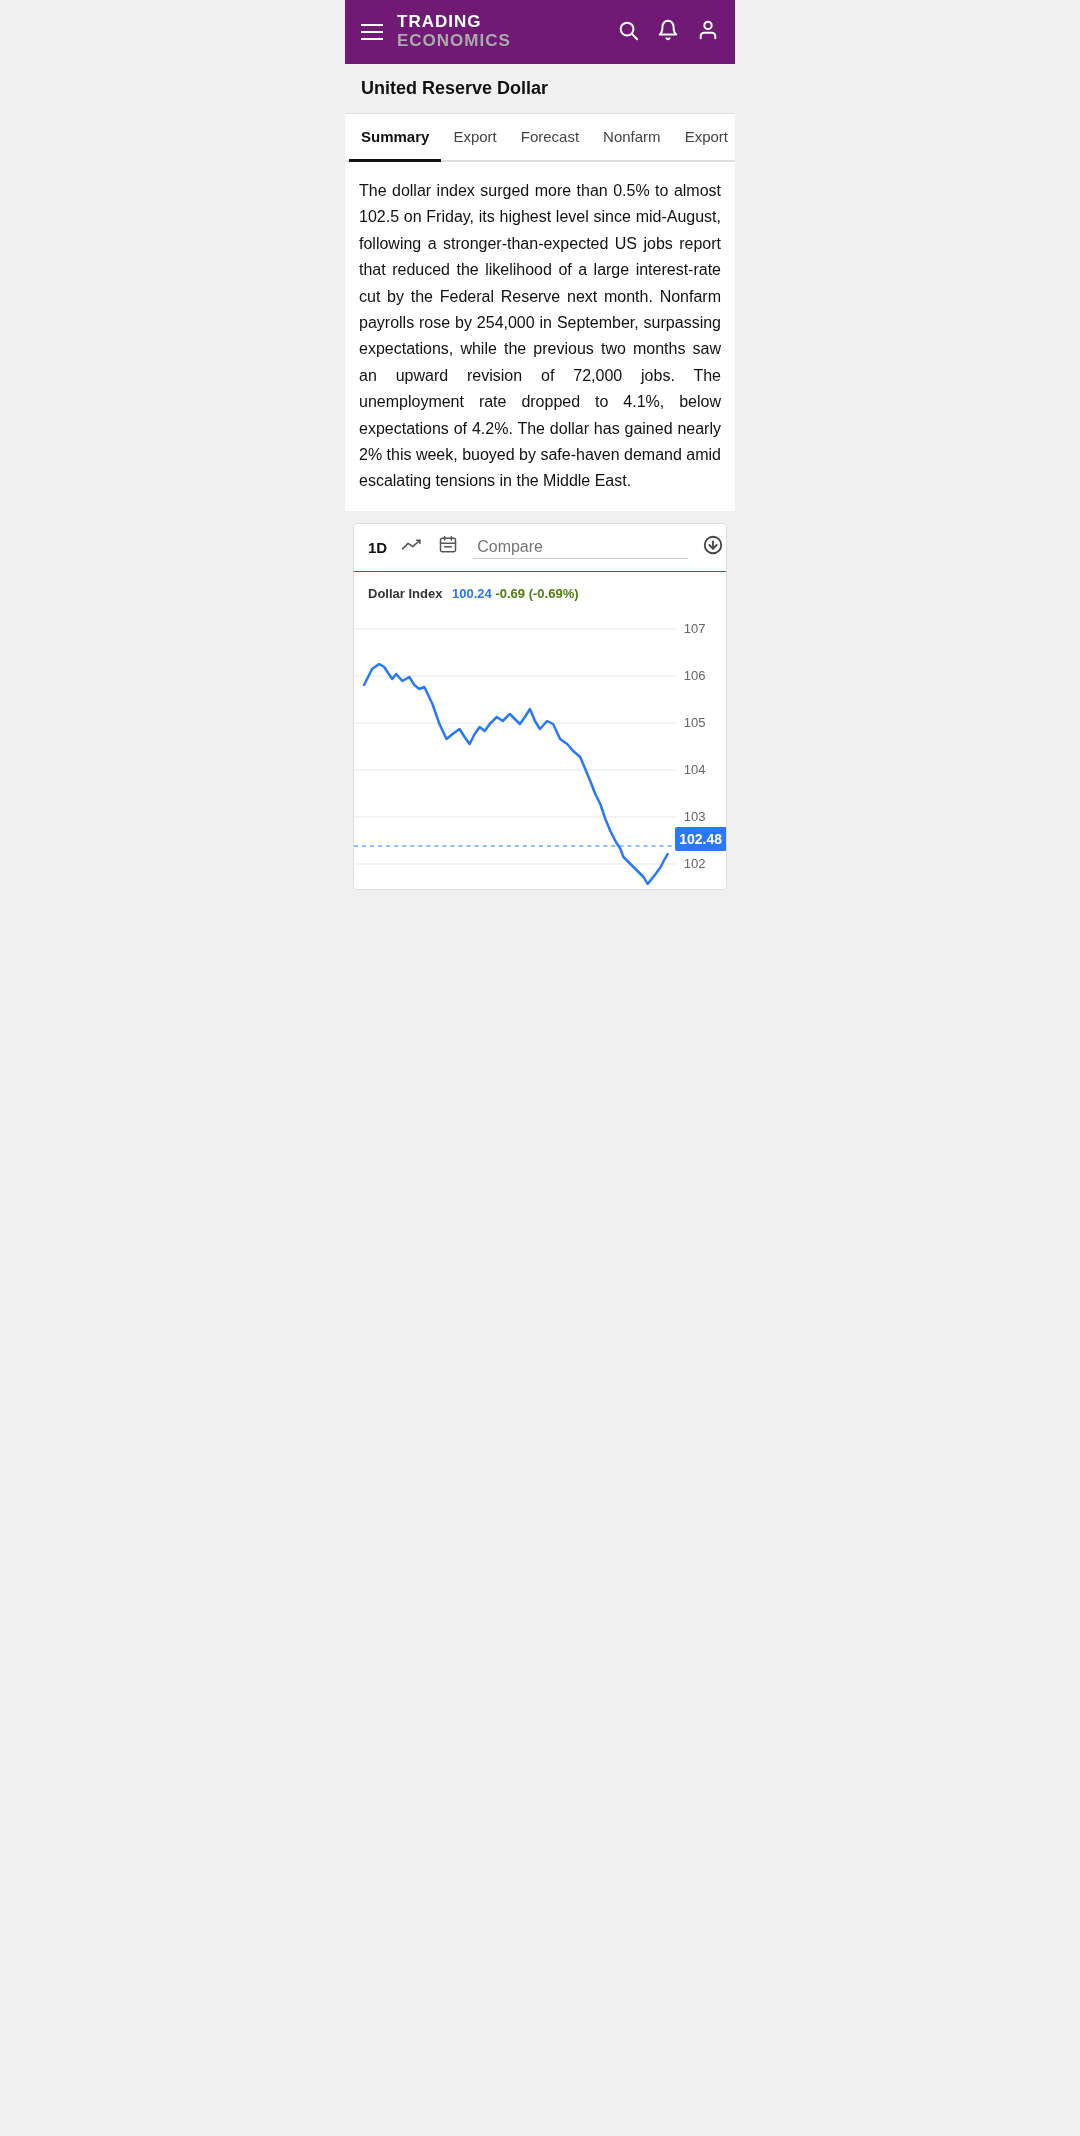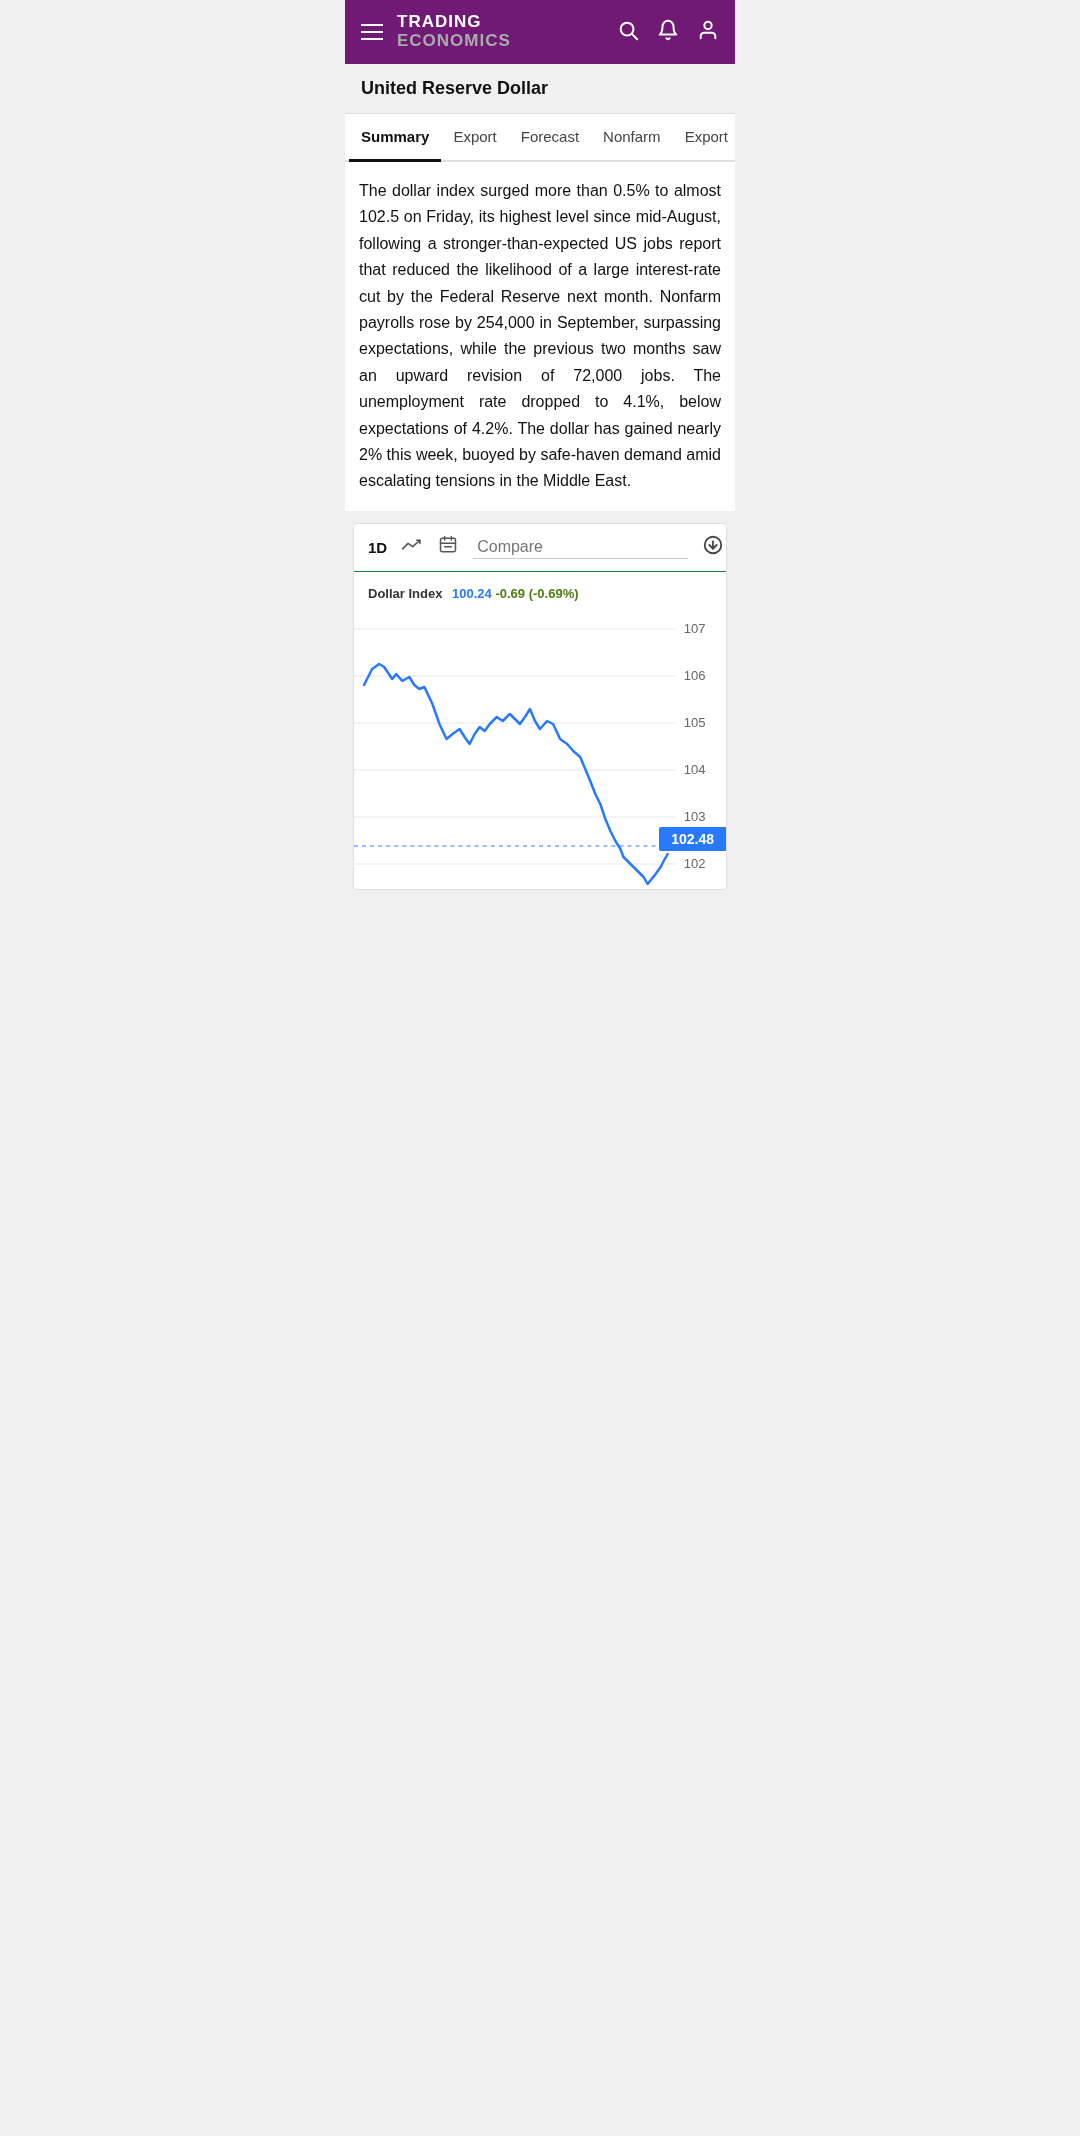--- a/index.html
+++ b/index.html
@@ -203,21 +203,21 @@
 
     
     .current-price-badge {
       position: absolute;
       right: 0;
       bottom: 38px;
       background: #2979ff;
       color: #fff;
       font-size: 14px;
       font-weight: 700;
-      padding: 4px 12px;
+      padding: 4px 4px;
       border-radius: 2px 0 0 2px;
     }
   </style>
 </head>
 <body>
 
 <div class="header">
   <div class="header-left">
     <div class="hamburger-icon">
       <span></span>

